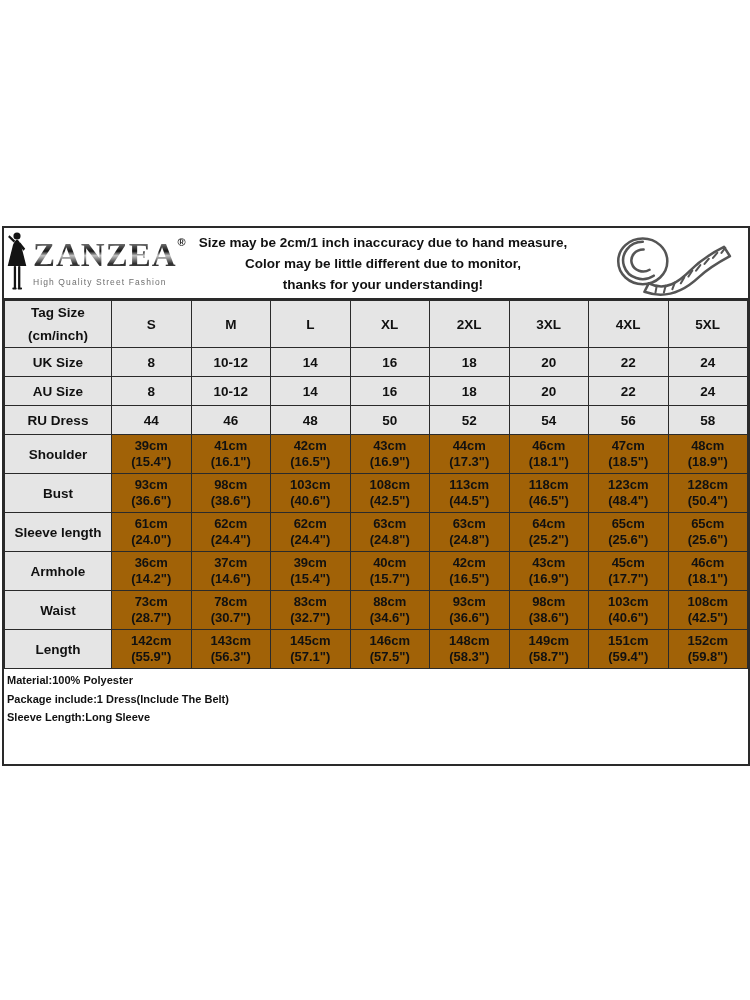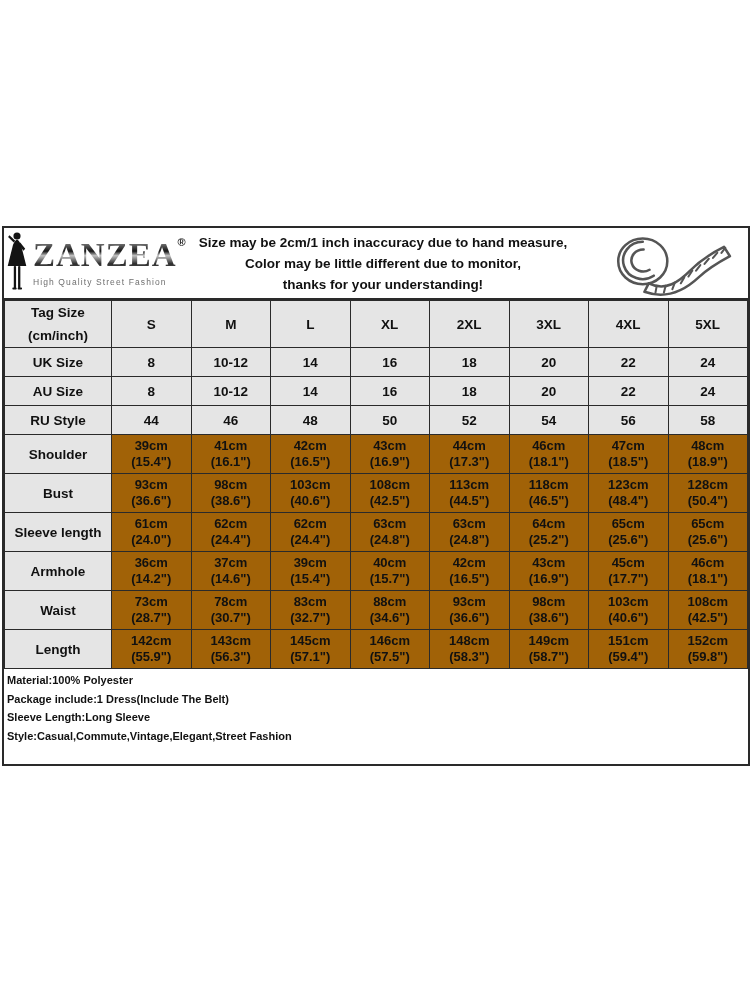--- a/index.html
+++ b/index.html
@@ -120,21 +120,21 @@
           <td>8</td>
           <td>10-12</td>
           <td>14</td>
           <td>16</td>
           <td>18</td>
           <td>20</td>
           <td>22</td>
           <td>24</td>
         </tr>
         <tr class="size-row">
-          <th>RU Style</th>
+          <th>RU Dress</th>
           <td>44</td>
           <td>46</td>
           <td>48</td>
           <td>50</td>
           <td>52</td>
           <td>54</td>
           <td>56</td>
           <td>58</td>
         </tr>
         <tr class="meas-row">
@@ -347,16 +347,15 @@
             <div>(59.8")</div>
           </td>
         </tr>
       </tbody>
   </table>
 
   <div class="ftr">
       <div>Material:100% Polyester</div>
       <div>Package include:1 Dress(Include The Belt)</div>
       <div>Sleeve Length:Long Sleeve</div>
-      <div>Style:Casual,Commute,Vintage,Elegant,Street Fashion</div>
     </div>
 
 </div>
 
 </body></html>

